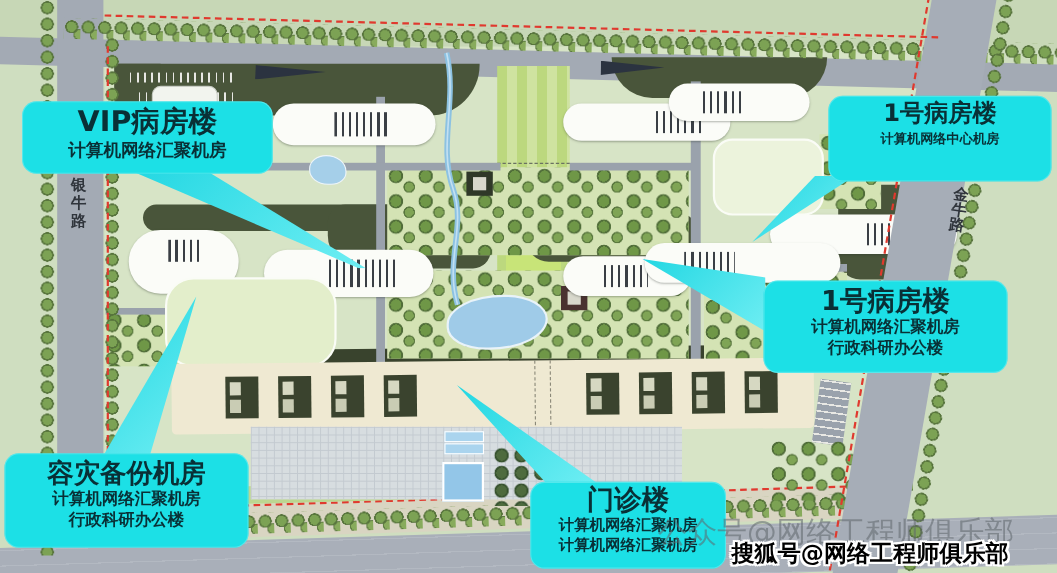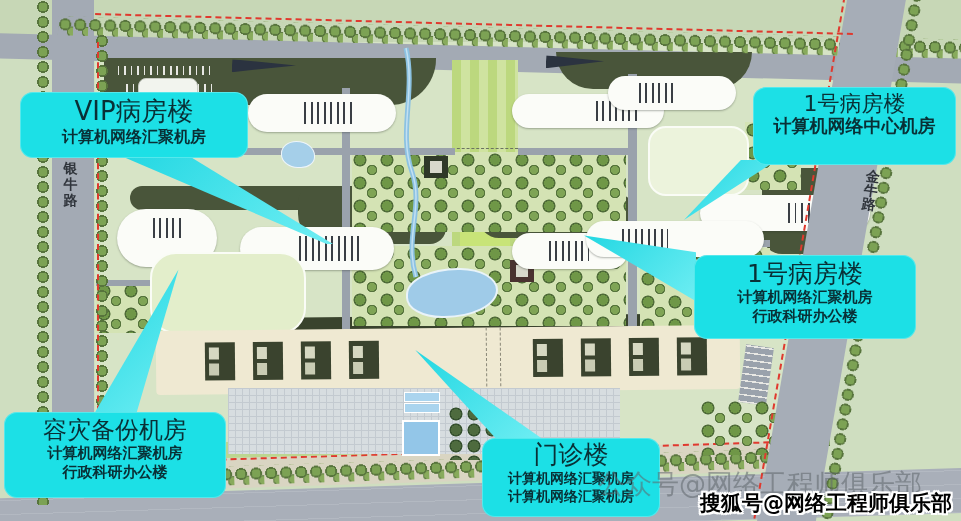--- a/index.html
+++ b/index.html
@@ -143,49 +143,49 @@
 
   
   .roadname{writing-mode:vertical-lr;text-orientation:upright;letter-spacing:16px;
      font-size:14px;color:#30353c;font-weight:600;}
   .roadname-left{left:62px;top:150px;}
   .roadname-right{left:864px;top:158px;transform:rotate(8deg);letter-spacing:14px;}
 
   
   .callout{background:#1ce0e6;border-radius:13px;color:#093036;text-align:center;
      z-index:50;box-shadow:0 0 0 1px rgba(255,255,255,.25) inset;}
-  .c-title{font-weight:400;}
+  .c-title{font-weight:700;}
   .c-line{font-weight:600;}
   .c0{left:20px;top:92px;width:228px;height:62px;padding-top:4px;}
   .c0 .c-title{font-size:26px;line-height:30px;}
   .c0 .c-line{font-size:16px;line-height:22px;}
   .c1{left:753px;top:87px;width:203px;height:74px;padding-top:4px;}
   .c1 .c-title{font-size:22px;line-height:26px;}
-  .c1 .c-line{font-size:18px;line-height:18px;}
+  .c1 .c-line{font-size:12px;line-height:18px;}
   .c2{left:694px;top:255px;width:222px;height:80px;padding-top:4px;}
   .c2 .c-title{font-size:25px;line-height:29px;}
   .c2 .c-line{font-size:15px;line-height:19px;}
   .c3{left:4px;top:412px;width:222px;height:82px;padding-top:4px;}
   .c3 .c-title{font-size:24px;line-height:28px;}
   .c3 .c-line{font-size:15px;line-height:19px;}
   .c4{left:482px;top:438px;width:178px;height:76px;padding-top:3px;}
   .c4 .c-title{font-size:25px;line-height:28px;}
   .c4 .c-line{font-size:14px;line-height:18px;}
 
   .arrow{z-index:45;background:linear-gradient(135deg,#22d7e2,#6feef3);}
   .a0{left:118px;top:152px;width:215px;height:92px;clip-path:polygon(0 0,30% 0,100% 100%,97% 100%,2% 5%);}
   .a1{left:682px;top:160px;width:95px;height:60px;clip-path:polygon(62% 0,100% 0,2% 100%);}
   .a2{left:584px;top:234px;width:112px;height:70px;clip-path:polygon(100% 26%,100% 96%,0 2%);}
   .a3{left:94px;top:268px;width:88px;height:146px;clip-path:polygon(0 100%,48% 100%,96% 1%);}
   .a4{left:414px;top:350px;width:130px;height:90px;clip-path:polygon(64% 100%,100% 100%,1% 0);}
 
   
   .wm-faint{left:588px;top:466px;font-size:27px;letter-spacing:0;color:rgba(95,102,108,.55);
      z-index:55;white-space:nowrap;font-weight:400;margin-left:10px;}
-  .wm-solid{left:700px;top:489px;font-size:21px;font-weight:700;color:#000;z-index:60;white-space:nowrap;
+  .wm-solid{left:665px;top:489px;font-size:21px;font-weight:700;color:#000;z-index:60;white-space:nowrap;
      text-shadow:-2px -2px 0 #fff,2px -2px 0 #fff,-2px 2px 0 #fff,2px 2px 0 #fff,
                  0 -2px 0 #fff,0 2px 0 #fff,-2px 0 0 #fff,2px 0 0 #fff;text-align:right;}
 </style>
 </head>
 <body>
 
 <div class="plan">
 
   <div class="abs bg-top"></div>
   <div class="abs site"></div>

